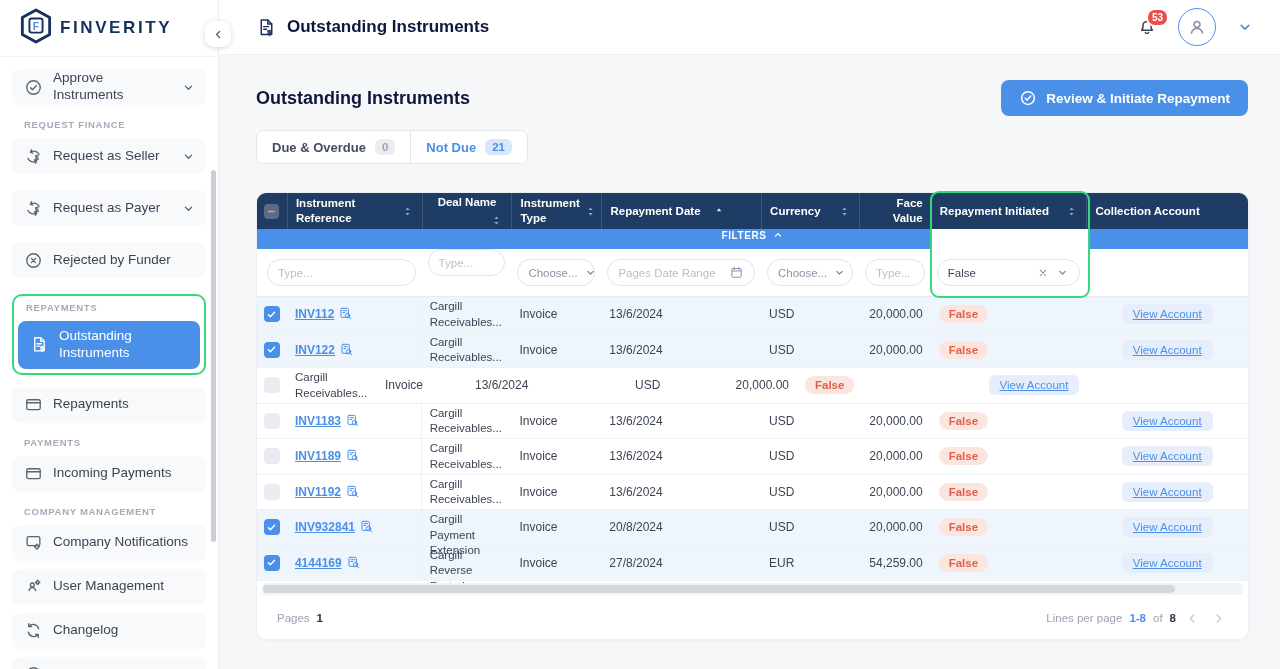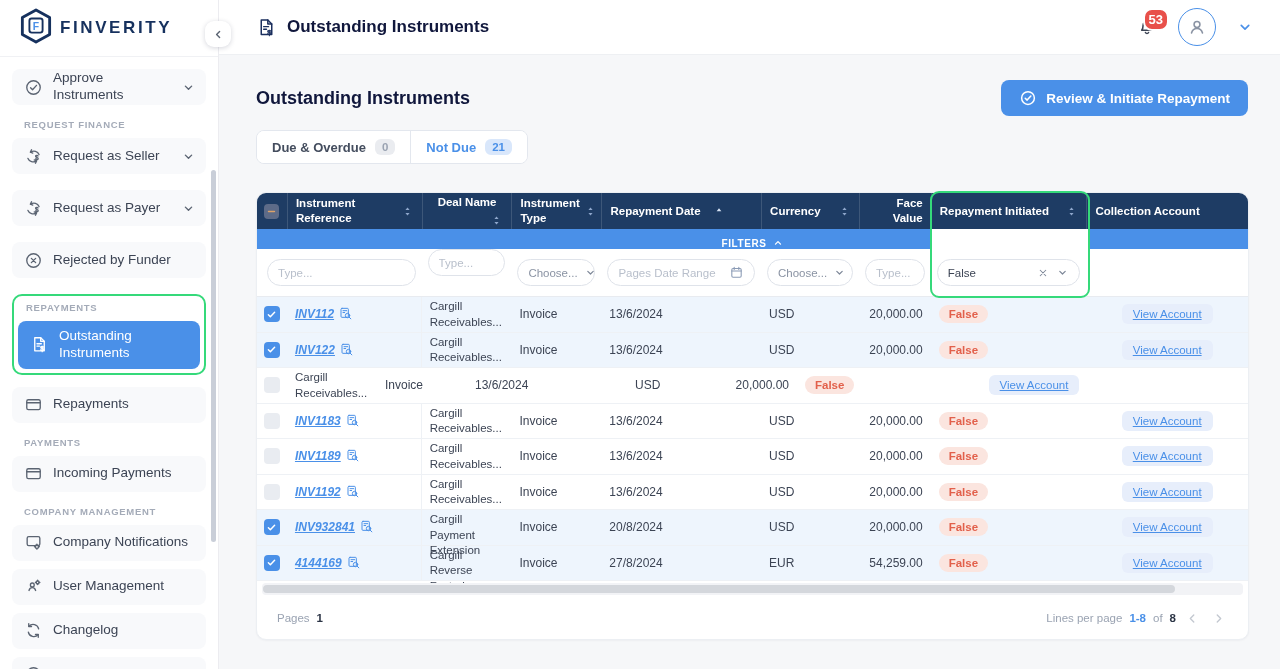--- a/index.html
+++ b/index.html
@@ -26,21 +26,21 @@
   .group-box .section-label{margin:6px 0 8px 8px;}
   .group-box .nav-item{margin-bottom:0;}
   .side-scrollbar{position:absolute;right:2px;top:170px;width:5px;height:372px;background:#c9ced8;border-radius:3px;}
   
   .main{flex:1;display:flex;flex-direction:column;min-width:0;}
   .topbar{height:54px;background:#fff;display:flex;align-items:center;padding:0 26px 0 37px;border-bottom:1px solid #eef0f3;flex-shrink:0;}
   .topbar-title{display:flex;gap:10px;align-items:center;font-size:17px;font-weight:bold;color:#10173c;}
   .topbar-title .ic{color:#1b2f5e;}
   .topbar-right{margin-left:auto;display:flex;align-items:center;gap:20px;}
   .bell-wrap{position:relative;color:#3c4454;cursor:pointer;}
-  .badge{position:absolute;top:-8px;right:-11px;background:#e8504a;color:#fff;font-size:13px;font-weight:bold;
+  .badge{position:absolute;top:-8px;right:-11px;background:#e8504a;color:#fff;font-size:10px;font-weight:bold;
     border-radius:9px;padding:2px 4px;min-width:11px;text-align:center;border:2px solid #fff;}
   .avatar{width:38px;height:38px;border-radius:50%;border:1.5px solid #4a90e8;display:flex;align-items:center;
     justify-content:center;color:#8a93a3;background:#fff;cursor:pointer;box-sizing:border-box;}
   .topbar-chev{color:#4a90e8;cursor:pointer;display:flex;}
   
   .content{padding:25px 32px 0 37px;flex:1;}
   .content-head{display:flex;align-items:center;justify-content:space-between;height:36px;}
   .page-heading{font-size:18px;color:#10173c;margin:0;font-weight:bold;}
   .primary-btn{background:#4a90e8;color:#fff;border:none;border-radius:8px;height:36px;padding:0 18px;font-size:13.5px;
     font-weight:bold;display:flex;align-items:center;gap:9px;cursor:pointer;font-family:inherit;}
@@ -62,39 +62,39 @@
   .w-ref{width:135px;}
   .w-deal{width:90px;flex-direction:column;}
   .w-type{width:90px;}
   .w-date{width:160px;}
   .w-cur{width:98px;}
   .w-fv{width:72px;}
   .th.w-fv{justify-content:flex-end;text-align:right;}
   .w-ri{width:156px;}
   .w-ca{width:162px;}
   .fw-ref{width:165px;}
-  .filters-bar{position:relative;height:20px;background:#4a90e8;display:flex;align-items:flex-end;justify-content:center;
+  .filters-bar{position:relative;height:20px;background:#4a90e8;display:flex;align-items:flex-start;justify-content:center;
     color:#fff;font-size:10px;font-weight:bold;letter-spacing:.6px;gap:6px;}
   .filters-bar .z{position:relative;z-index:2;display:flex;align-items:center;gap:5px;cursor:pointer;}
   .filters-gap{position:absolute;left:675px;top:0;width:156px;height:20px;background:#fff;z-index:1;}
   .filter-row{display:flex;align-items:center;height:47px;border-bottom:1px solid #e8ebf0;background:#fff;}
   .fcell{box-sizing:border-box;padding:0 6px;display:flex;align-items:center;height:100%;}
   .fcell.fw-ref{padding:0 6px 0 10px;}
   .pill{height:27px;border:1px solid #dfe3ea;border-radius:14px;width:100%;box-sizing:border-box;font-size:11.5px;
     padding:0 10px;color:#3c4454;display:flex;align-items:center;gap:6px;background:#fff;font-family:inherit;cursor:pointer;}
   input.pill{cursor:text;}
   input.pill::placeholder{color:#b8bfcb;}
   .pill .ph{color:#8a93a3;}
   .pill .ph-light{color:#b8bfcb;white-space:nowrap;overflow:hidden;}
   .pill .tail{margin-left:auto;display:flex;align-items:center;gap:7px;color:#7d8798;flex-shrink:0;}
   .row{display:flex;align-items:stretch;height:35.5px;border-bottom:1px solid #eef1f5;font-size:12px;color:#3c4454;background:#fff;box-sizing:border-box;}
   .row.selected{background:#eef5fd;}
   .cell{box-sizing:border-box;padding:2px 8px;display:flex;align-items:center;}
   .cell.w-check{justify-content:center;padding:0;}
-  .cell.w-ref{gap:4px;border-right:1px solid #eef1f5;font-style:italic;}
+  .cell.w-ref{gap:4px;border-right:1px solid #eef1f5;}
   .cell.w-deal{font-size:11.5px;padding:2px 4px 2px 8px;line-height:1.35;}
   .cell.w-fv{justify-content:flex-end;}
   .cell.w-ca{justify-content:center;}
   .ref-link{color:#4a90e8;font-weight:bold;text-decoration:underline;cursor:pointer;}
   .doc-ic{color:#4a90e8;display:flex;cursor:pointer;}
   .badge-false{background:#fbe5df;color:#e2604b;font-size:11.5px;font-weight:bold;padding:3px 10px;border-radius:10px;}
   .view-account{background:#e7eefb;color:#4a90e8;font-size:11.5px;text-decoration:underline;padding:4px 11px;border-radius:6px;cursor:pointer;}
   .cb{width:16px;height:16px;border-radius:4px;display:flex;align-items:center;justify-content:center;cursor:pointer;flex-shrink:0;}
   .cb.checked{background:#4a90e8;color:#fff;}
   .cb.un{background:#e9ecf1;color:transparent;}

